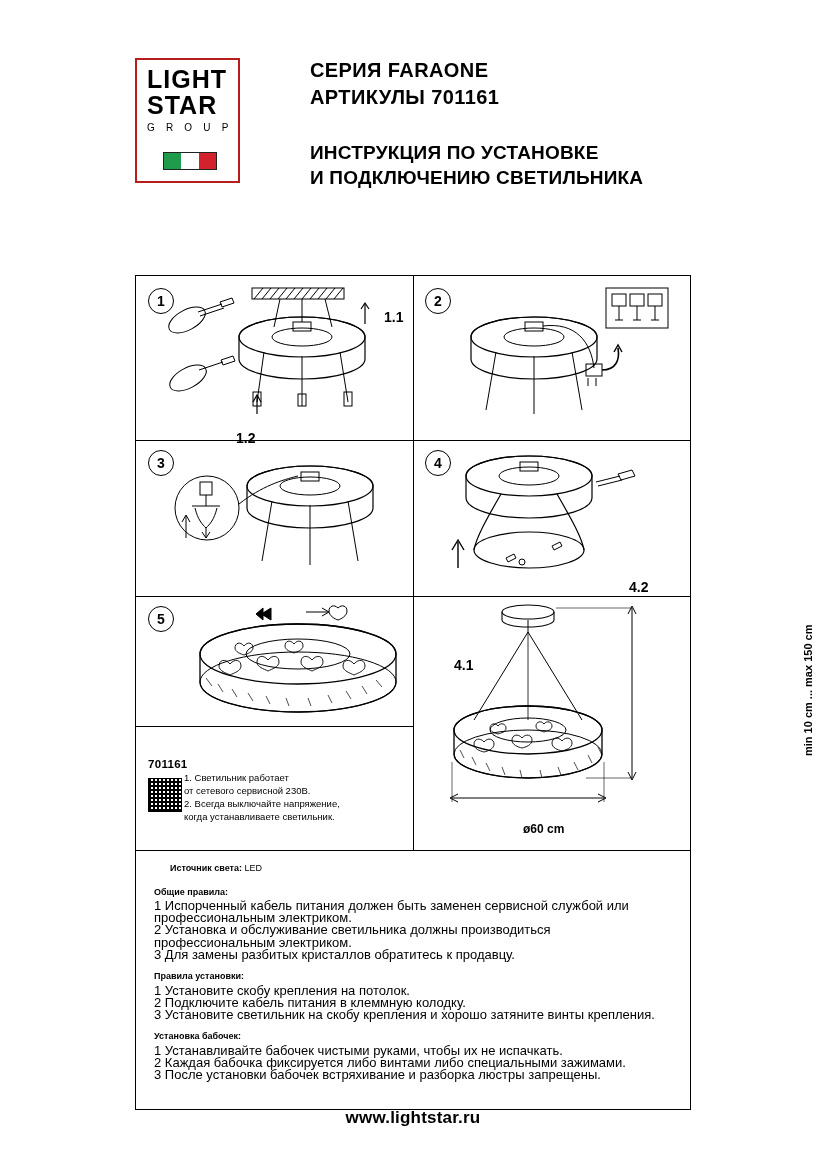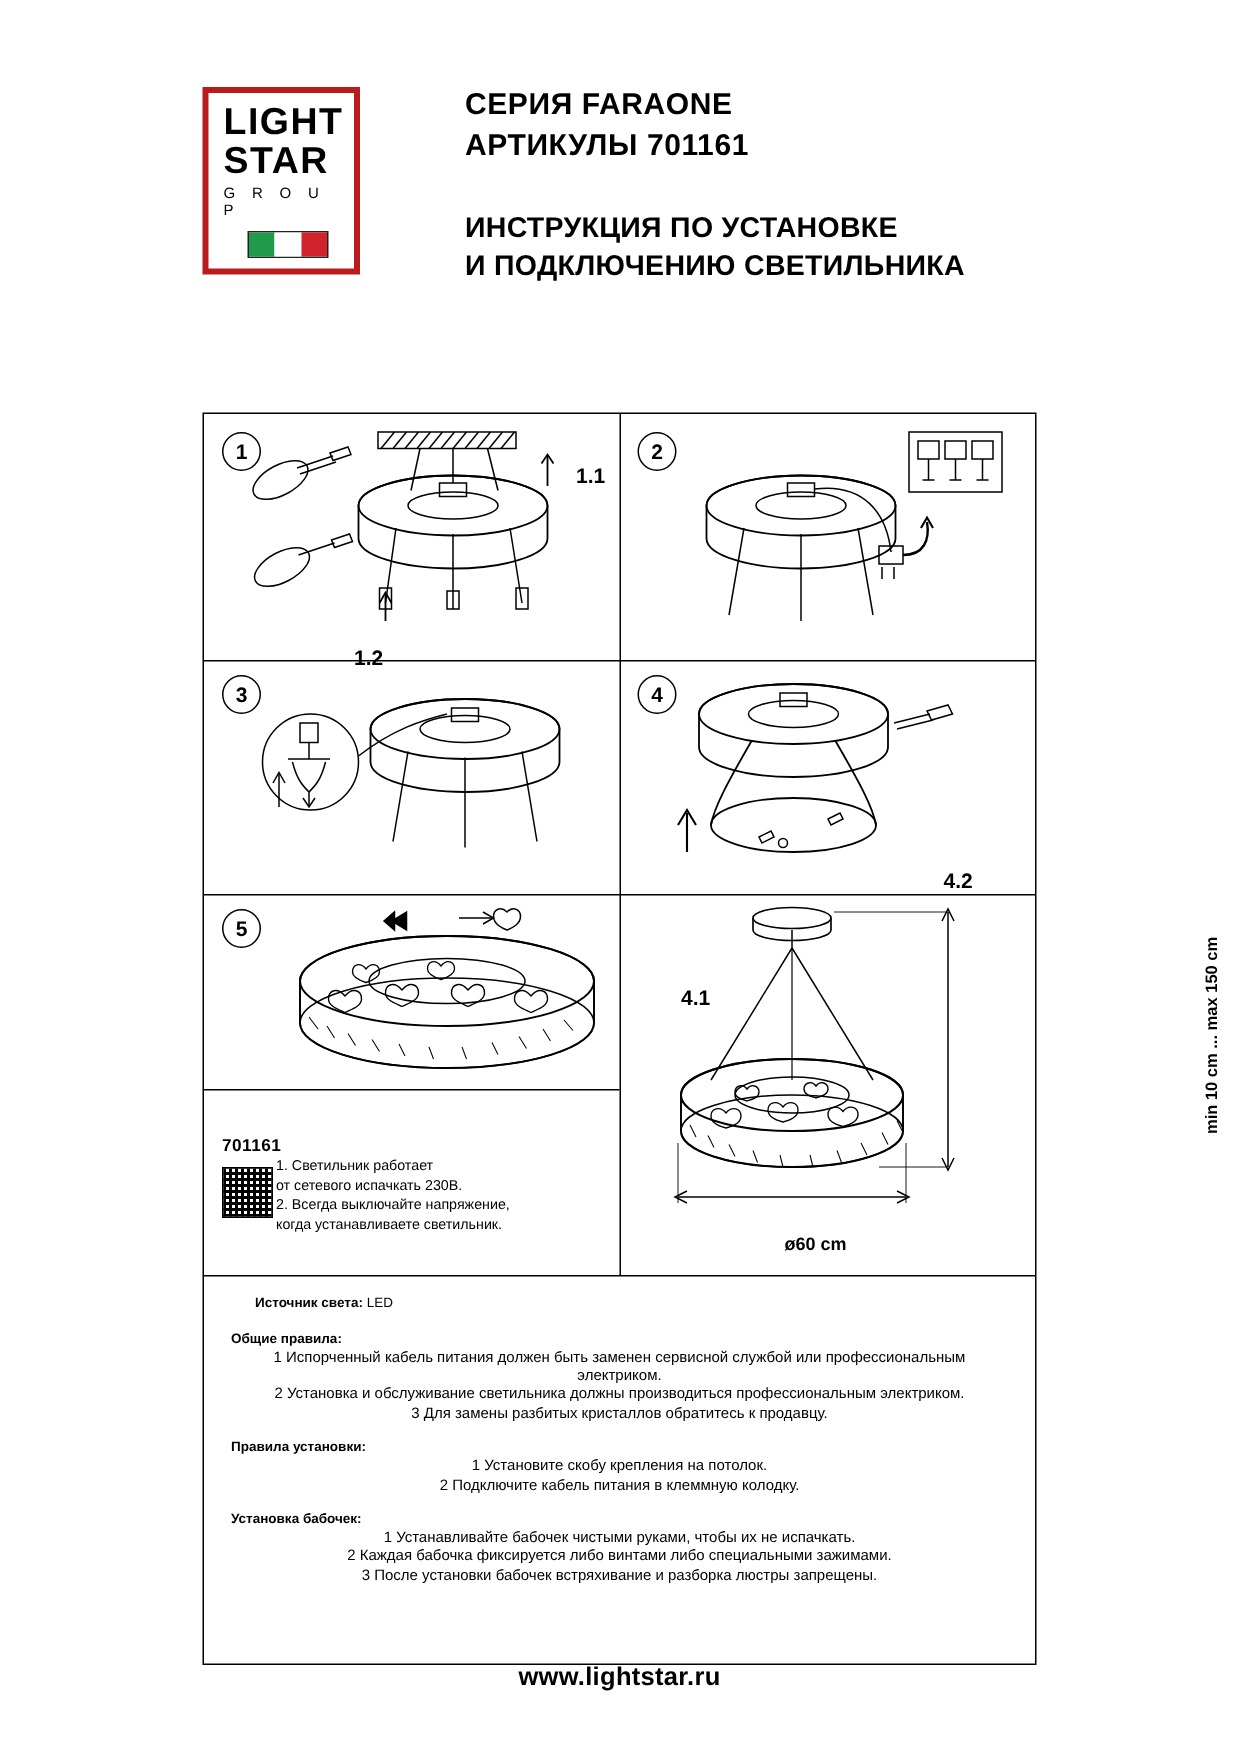--- a/index.html
+++ b/index.html
@@ -9,21 +9,21 @@
     color:#000;
     position:relative;
     overflow:hidden;
   }
   .page{position:absolute;left:0;top:0;width:826px;height:1169px;}
 
   
   .header{position:absolute;left:135px;top:58px;width:560px;height:140px;}
   .logo{
     position:absolute;left:0;top:0;width:105px;height:125px;
-    border:4px solid #b91c1c;
+    border:2px solid #b91c1c;
     box-sizing:border-box;
     padding:6px 4px 4px 10px;
   }
   .logo .l1,.logo .l2{
     font-weight:bold;font-size:25px;line-height:26px;letter-spacing:1px;
   }
   .logo .l3{
     font-size:10px;letter-spacing:4.2px;margin-top:4px;
   }
   .flag{
@@ -61,21 +61,21 @@
       repeating-linear-gradient(0deg,#000 0 2px,transparent 2px 4px),
       repeating-linear-gradient(90deg,#000 0 2px,transparent 2px 4px);
       background-color:#fff;border:1px solid #000;box-sizing:border-box;}
   .notes{position:absolute;left:48px;top:495px;width:200px;font-size:9.5px;line-height:13px;}
 
   
   .textblock{position:absolute;left:0;top:574px;width:554px;padding:12px 18px 14px 18px;box-sizing:border-box;font-size:9px;line-height:12.5px;}
   .tb-src{font-size:9px;margin-bottom:11px;}
   .tb-src b{font-weight:bold;padding-left:16px;}
   .tb-h{font-weight:bold;font-size:9px;margin-bottom:2px;}
-  .tb-p{font-size:10px;line-height:12.2px;text-align:center;}
+  .tb-p{font-size:13px;line-height:12.2px;}
   .tb-gap{height:9px;}
 
   
   .footer{position:absolute;left:0;top:1108px;width:826px;text-align:center;font-size:17px;font-weight:bold;letter-spacing:.2px;}
 
   svg{display:block;}
 </style>
 </head>
 <body>
 
@@ -327,40 +327,41 @@
     </svg>
     <div class="vlbl" style="left:666px;top:480px;">min 10 cm ... max 150 cm</div>
     <div class="lbl" style="left:387px;top:546px;font-size:12px;">ø60 cm</div>
 
     <div class="qrbox">
       <div class="artnum">701161</div>
       <div class="qr"></div>
     </div>
     <div class="notes">
       <div>1. Светильник работает</div>
-      <div>от сетевого испачкать 230В.</div>
+      <div>от сетевого сервисной 230В.</div>
       <div>2. Всегда выключайте напряжение,</div>
       <div>когда устанавливаете светильник.</div>
     </div>
 
     <div class="textblock">
       <div class="tb-src">
         <b>Источник света:</b>
         <span>LED</span>
       </div>
 
       <div class="tb-h">Общие правила:</div>
       <div class="tb-p">1  Испорченный кабель питания должен быть заменен сервисной службой или профессиональным электриком.</div>
       <div class="tb-p">2  Установка и обслуживание светильника должны производиться профессиональным электриком.</div>
       <div class="tb-p">3  Для замены разбитых кристаллов обратитесь к продавцу.</div>
 
       <div class="tb-gap"></div>
       <div class="tb-h">Правила установки:</div>
       <div class="tb-p">1  Установите скобу крепления на потолок.</div>
       <div class="tb-p">2  Подключите кабель питания в клеммную колодку.</div>
+      <div class="tb-p">3  Установите светильник на скобу крепления и хорошо затяните винты крепления.</div>
 
       <div class="tb-gap"></div>
       <div class="tb-h">Установка бабочек:</div>
       <div class="tb-p">1  Устанавливайте бабочек чистыми руками, чтобы их не испачкать.</div>
       <div class="tb-p">2  Каждая бабочка фиксируется либо винтами либо специальными зажимами.</div>
       <div class="tb-p">3  После установки бабочек встряхивание и разборка люстры запрещены.</div>
     </div>
 
   </div>
 

